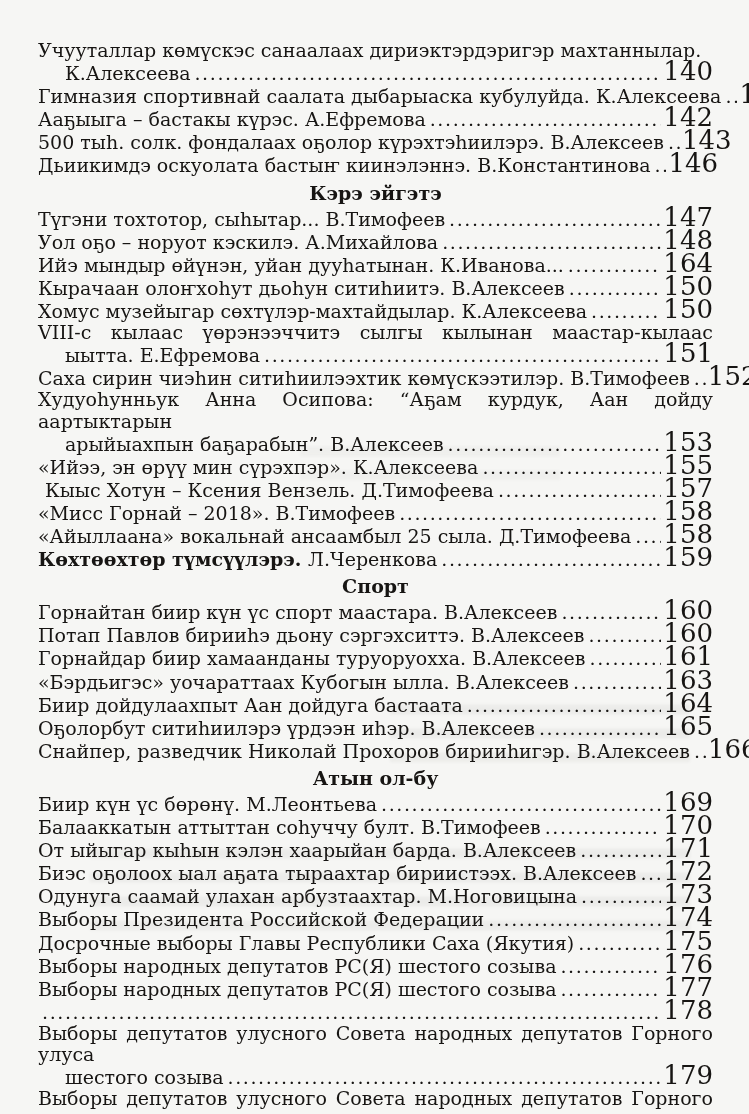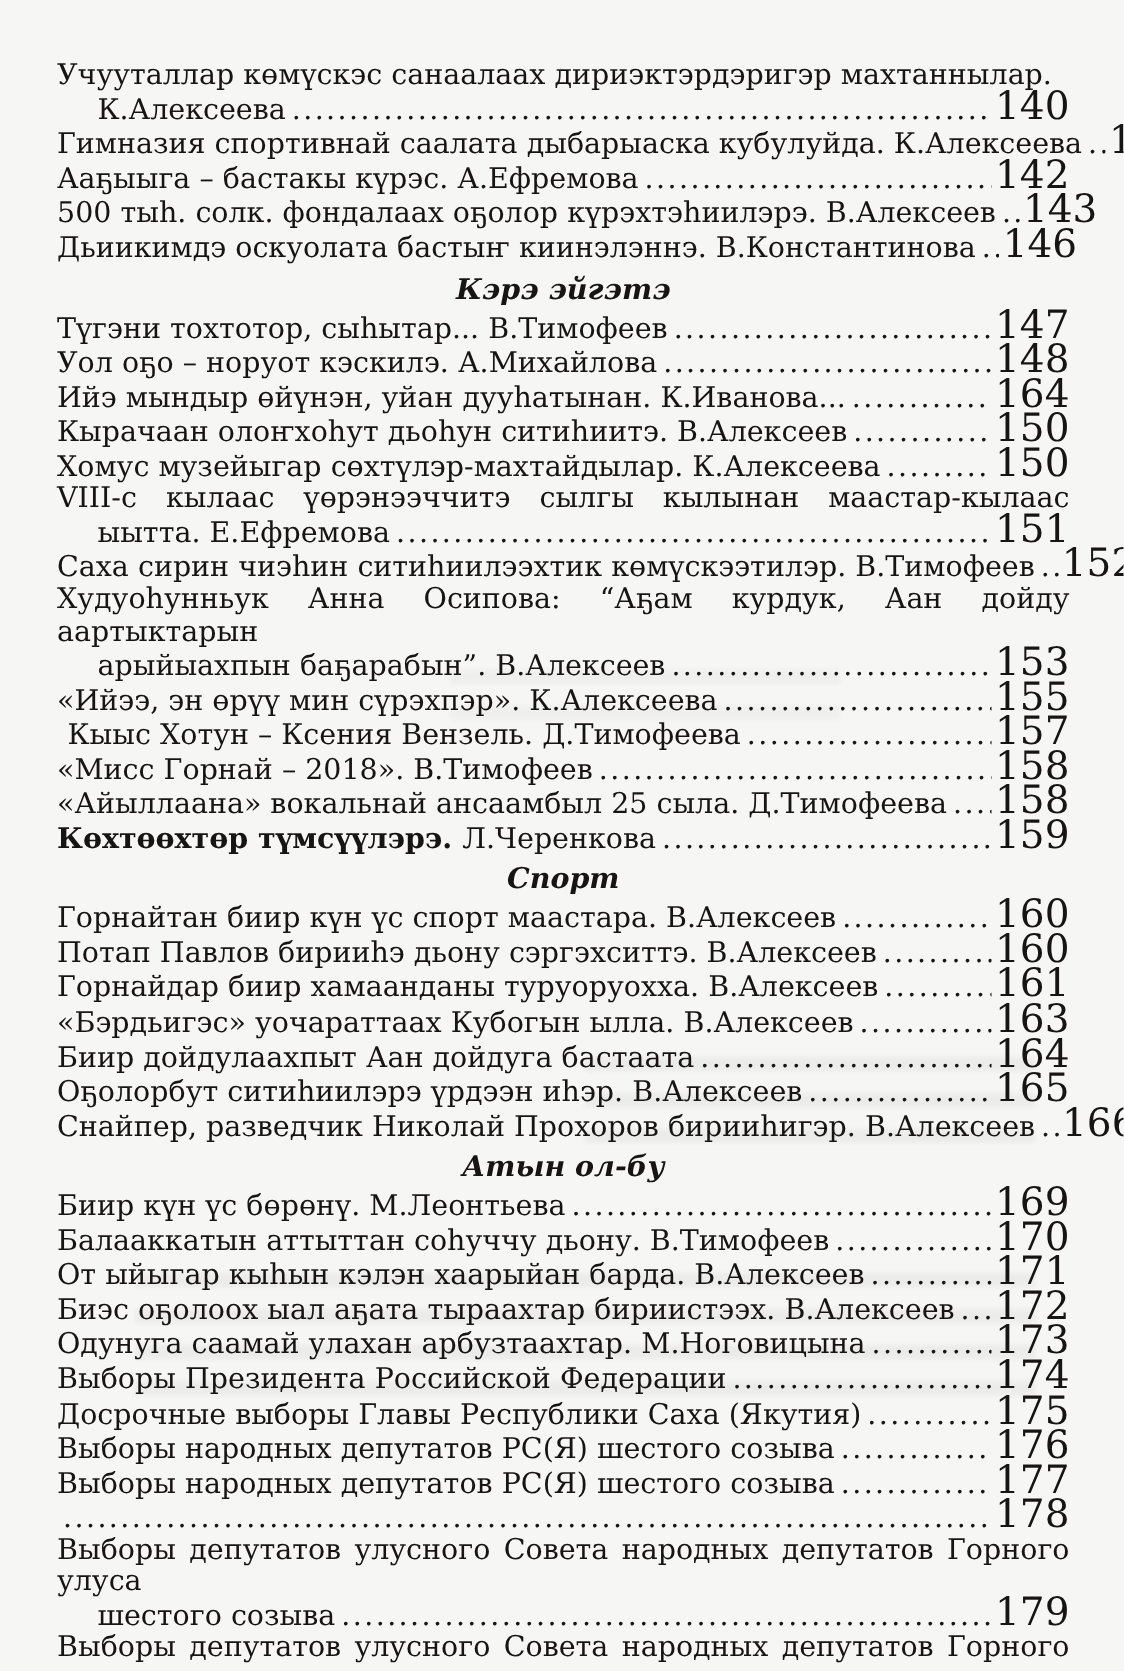--- a/index.html
+++ b/index.html
@@ -52,21 +52,20 @@
     min-width: 32px;
     text-align: right;
     font-size: 26px;
   }
   .heading {
     text-align: center;
     font-weight: bold;
     font-size: 19px;
     line-height: 21.1px;
     margin: 6px 0 3px 0;
-    font-style: italic;
   }
   .footer {
     position: relative; z-index: 2;
     text-align: center;
     font-size: 19px;
     margin-top: 29px;
   }
   
   .smudge {
     position: absolute;
@@ -230,21 +229,21 @@
         <span class="dots"></span>
         <span class="pg">166</span>
       </div>
       <div class="heading">Атын ол-бу</div>
       <div class="row">
         <span class="txt"><span class="rm">Биир күн үс бөрөнү. </span><span class="it">М.Леонтьева</span></span>
         <span class="dots"></span>
         <span class="pg">169</span>
       </div>
       <div class="row">
-        <span class="txt"><span class="rm">Балааккатын аттыттан соһуччу дьону. </span><span class="it">В.Тимофеев</span></span>
+        <span class="txt"><span class="rm">Балааккатын аттыттан соһуччу булт. </span><span class="it">В.Тимофеев</span></span>
         <span class="dots"></span>
         <span class="pg">170</span>
       </div>
       <div class="row">
         <span class="txt"><span class="rm">От ыйыгар кыһын кэлэн хаарыйан барда. </span><span class="it">В.Алексеев</span></span>
         <span class="dots"></span>
         <span class="pg">171</span>
       </div>
       <div class="row">
         <span class="txt"><span class="rm">Биэс оҕолоох ыал аҕата тыраахтар бириистээх. </span><span class="it">В.Алексеев</span></span>

